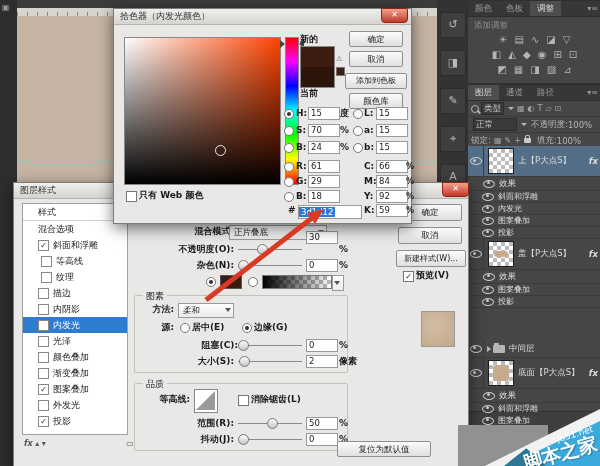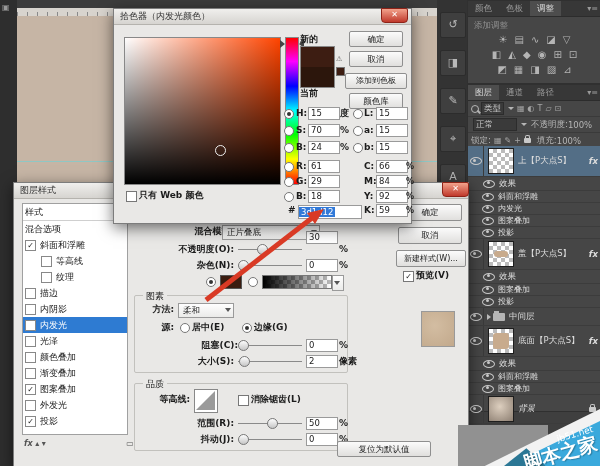--- a/index.html
+++ b/index.html
@@ -32,21 +32,21 @@
   .mini-sel{background:#3a3a3a;border:1px solid #2c2c2c;color:#c5c5c5;height:11px;line-height:11px;padding:0 2px;margin:0 2px;}
   .ddarr{width:0;height:0;border-left:3px solid transparent;border-right:3px solid transparent;border-top:3px solid #b5b5b5;display:inline-block;margin-left:2px;}
   .ficon{color:#a5a5a5;font-size:8px;margin-left:3px;}
   
   .rows{position:absolute;left:0;top:61px;right:0;}
   .lr{display:flex;align-items:center;border-bottom:1px solid #3c3c3c;color:#ddd;}
   .lr.layer{height:30px;}
   .lr.sel{background:#536e86;}
   .lr.fx-head{height:13px;}
   .lr.fx-item{height:11px;}
-  .lr.group{height:17px;}
+  .lr.group{height:17px;margin-top:32px;}
   .lr.bg{height:28px;justify-content:space-between;}
   .eyecell{width:15px;align-self:stretch;border-right:1px solid #3a3a3a;display:flex;align-items:center;justify-content:center;flex:none;}
   .eye{width:10px;height:6px;border:1px solid #c9c9c9;border-radius:50%;position:relative;}
   .eye::after{content:'';position:absolute;left:2.5px;top:0.5px;width:3px;height:3px;border-radius:50%;background:#c9c9c9;}
   .thumb{width:24px;height:24px;margin:0 4px;border:1px solid #1e1e1e;flex:none;position:relative;}
   .checker{background-image:linear-gradient(45deg,#bbb 25%,transparent 25%,transparent 75%,#bbb 75%),linear-gradient(45deg,#bbb 25%,#fff 25%,#fff 75%,#bbb 75%);background-size:8px 8px;background-position:0 0,4px 4px;background-color:#fff;}
   .lname{font-size:8.5px;white-space:nowrap;overflow:hidden;}
   .fxb{margin-left:auto;padding-right:3px;font-style:italic;font-weight:bold;color:#ddd;font-size:8.5px;flex:none;}
   .fxind{margin-left:14px;color:#ccc;font-size:8px;}
   .folder{width:12px;height:8px;background:#b5b5b5;border-radius:1px;position:relative;display:inline-block;margin:0 4px 0 2px;}
@@ -72,21 +72,21 @@
   .knob{position:absolute;top:1px;width:9px;height:9px;background:linear-gradient(#fdfdfd,#c6c6c6);border:1px solid #777;border-radius:50%;}
   .radio{position:absolute;width:8px;height:8px;border:1px solid #777;border-radius:50%;background:#fff;}
   .radio.on::after{content:'';position:absolute;inset:2px;background:#333;border-radius:50%;}
   .cbx{position:absolute;width:9px;height:9px;border:1px solid #777;background:#fff;font-size:8px;line-height:9px;text-align:center;color:#222;}
   .sel2{position:absolute;height:13px;background:linear-gradient(#fefefe,#ebebe9);border:1px solid #9a9a9a;font-size:8.5px;line-height:12px;padding:0 4px;}
   .sel2 .sarr{position:absolute;right:2px;top:4px;width:0;height:0;border-left:3px solid transparent;border-right:3px solid transparent;border-top:4px solid #555;}
   .gbox{position:absolute;border:1px solid #c2c1bd;border-radius:2px;}
   .gleg{position:absolute;top:-6px;left:8px;background:#e9e8e6;padding:0 3px;font-size:9px;}
   
   .ls-list{position:absolute;left:8px;top:20px;width:104px;height:230px;background:#fff;border:1px solid #a0a0a0;overflow:hidden;}
-  .lsi{display:flex;align-items:center;height:16px;padding-left:2px;gap:4px;font-size:9px;}
+  .lsi{display:flex;align-items:center;height:16px;padding-left:15px;gap:4px;font-size:9px;}
   .lsi .cb{width:9px;height:9px;border:1px solid #888;background:#fff;font-size:8px;line-height:9px;text-align:center;flex:none;}
   .lsi.ind{padding-left:18px;}
   .lsi.hdr{border-bottom:1px solid #cfcfcf;}
   .lsi.sel{background:#2e7bd2;color:#fff;}
   
   .cp-field{position:absolute;left:10px;top:28px;width:155px;height:146px;border:1px solid #888;
             background:linear-gradient(to top,#000,rgba(0,0,0,0)),linear-gradient(to right,#fff,rgba(255,255,255,0)),#ff4400;}
   .cp-marker{position:absolute;width:9px;height:9px;border:1px solid #eee;border-radius:50%;}
   .cp-hue{position:absolute;left:171px;top:28px;width:12px;height:146px;border:1px solid #888;
           background:linear-gradient(#f00 0%,#f0f 16%,#00f 33%,#0ff 50%,#0f0 66%,#ff0 83%,#f00 100%);}
@@ -345,21 +345,21 @@
     </div>
     <div class="abs" style="left:10px;top:256px;color:#555;font-size:8px">
       <span style="font-style:italic;font-weight:bold">fx</span>
       <span>▴</span>
       <span>▾</span>
       <span style="margin-left:78px">▭</span>
     </div>
 
     <div class="abs" style="left:120px;top:20px;width:222px;height:260px">
       <span class="lbl rlbl" style="left:0;top:22px;width:100px">混合模式:</span>
-      <span class="sel2" style="left:88px;top:22px;width:88px"><span>正片叠底</span><span class="sarr"></span></span>
+      <span class="sel2" style="left:95px;top:22px;width:88px"><span>正片叠底</span><span class="sarr"></span></span>
 
       <span class="lbl rlbl" style="left:0;top:40px;width:100px">不透明度(O):</span>
       <span class="sld" style="left:104px;top:40px;width:64px">
           <span class="knob" style="left:30%"></span>
         </span>
       <span class="num" style="left:172px;top:28px">30</span>
       <span class="lbl" style="left:205px;top:40px">%</span>
 
       <span class="lbl rlbl" style="left:0;top:56px;width:100px">杂色(N):</span>
       <span class="sld" style="left:104px;top:56px;width:64px">

